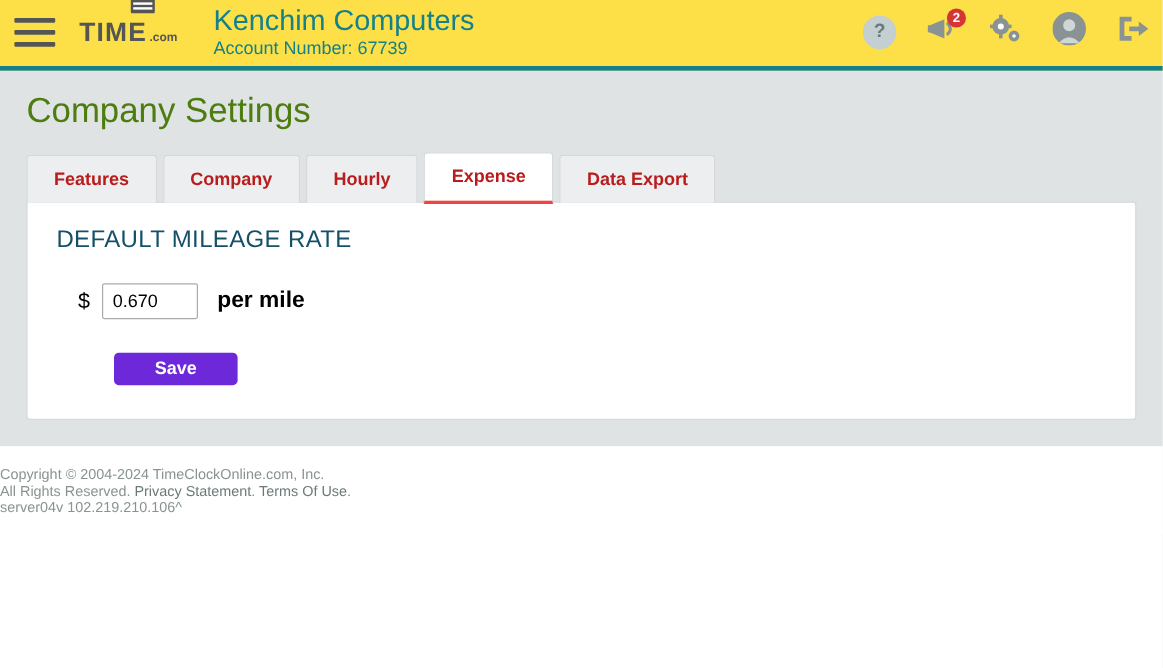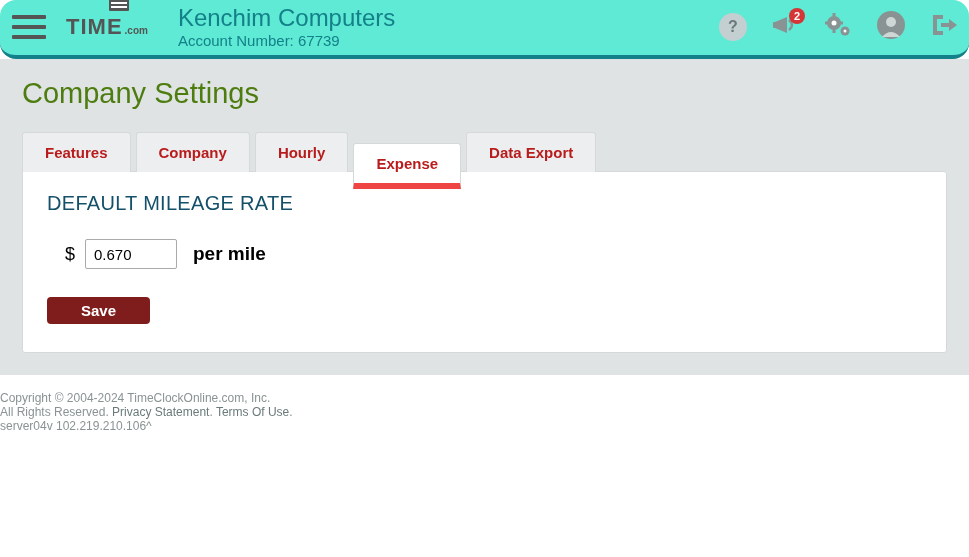--- a/index.html
+++ b/index.html
@@ -7,23 +7,22 @@
       font-family: Arial, Helvetica, sans-serif;
       background: #fff;
       width: 969px;
       height: 557px;
       overflow: hidden;
     }
     .header {
       display: flex;
       align-items: center;
       padding: 4px 12px 6px 12px;
-      background: #5eead4;
+      background: #fde047;
       border-bottom: 4px solid #14808a;
-      border-radius: 16px;
     }
     .hamburger {
       display: flex;
       flex-direction: column;
       justify-content: center;
       gap: 6px;
       width: 34px;
       height: 34px;
       cursor: pointer;
       margin-right: 20px;
@@ -122,23 +121,23 @@
       font-weight: bold;
       font-size: 15px;
       padding: 11px 22px;
       border: 1px solid #d5d9da;
       border-bottom: none;
       border-radius: 3px 3px 0 0;
       cursor: pointer;
     }
     .tab.active {
       background: #fff;
-      border-bottom: 6px solid #ef4444;
+      border-bottom: 3px solid #ef4444;
       position: relative;
-      top: 17px;
+      top: 1px;
     }
     .panel {
       background: #fff;
       border: 1px solid #d5d9da;
       border-radius: 0 3px 3px 3px;
       padding: 20px 24px 28px 24px;
       margin-top: -1px;
     }
     .section-title {
       color: #14506a;
@@ -149,37 +148,38 @@
     }
     .rate-row {
       display: flex;
       align-items: center;
       gap: 10px;
       margin-bottom: 28px;
       margin-left: 18px;
     }
     .dollar { font-size: 18px; }
     .rate-input {
-      width: 92px;
+      width: 80px;
       height: 30px;
       padding: 4px 8px;
       font-size: 15px;
       border: 1px solid #aaa;
       border-radius: 2px;
     }
     .per-mile { font-size: 19px; margin-left: 6px; font-weight: bold; }
     .save-btn {
-      background: #7f1d1d;
+      background: #6d28d9;
       color: #fff;
       border: none;
       border-radius: 4px;
       padding: 5px 34px;
       font-size: 15px;
       font-weight: bold;
       cursor: pointer;
+      margin-left: 48px;
     }
     .footer {
       text-align: left;
       font-size: 12px;
       color: #8a9393;
       padding: 16px 0;
       background: #fff;
     }
     .footer a { color: #6a7a7a; text-decoration: none; }
   </style>

